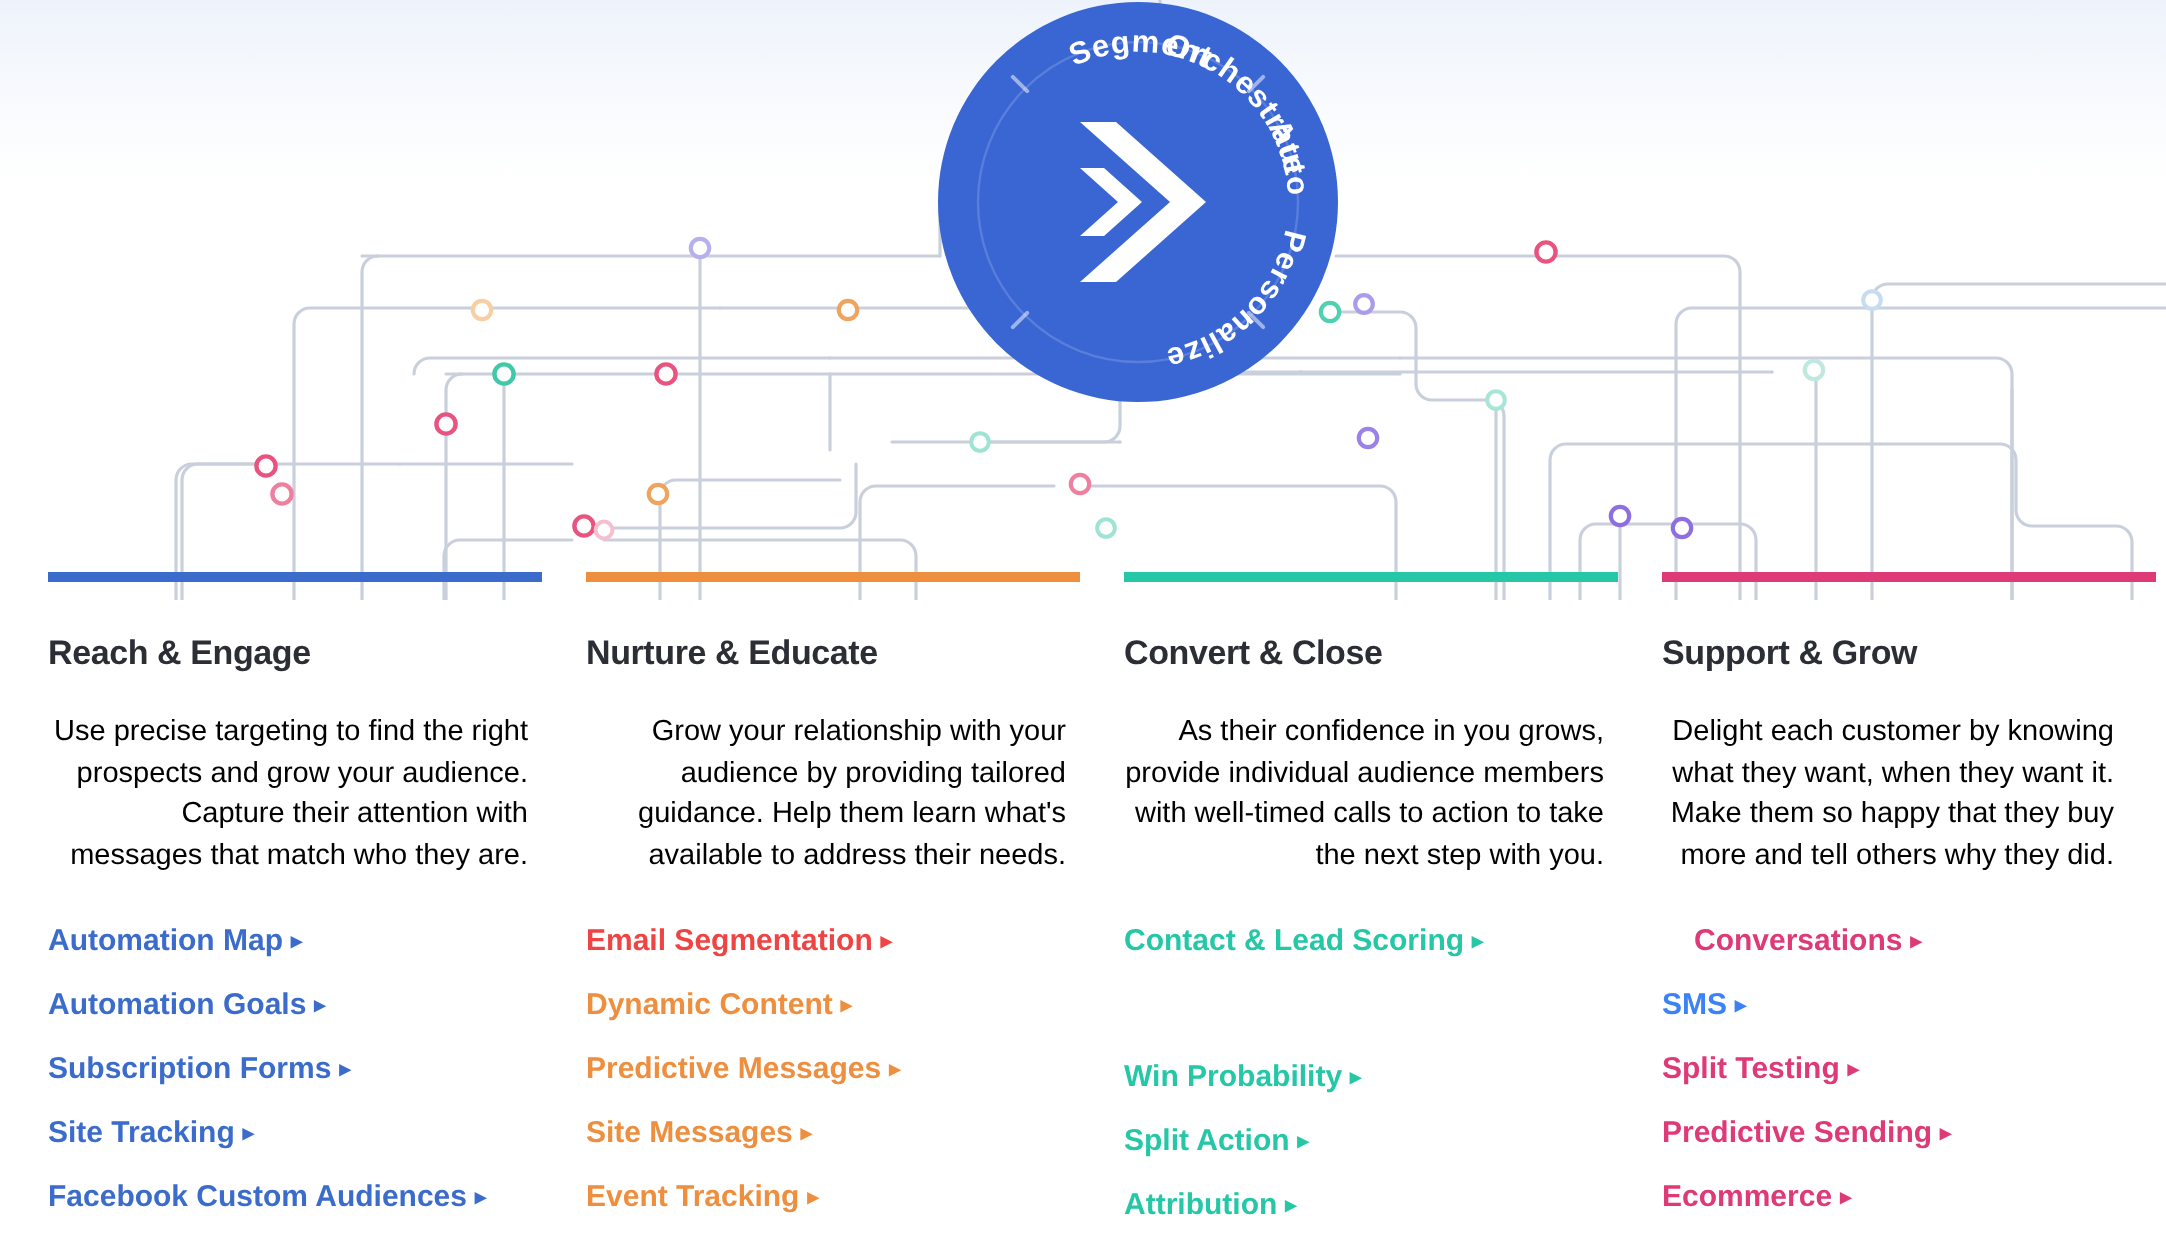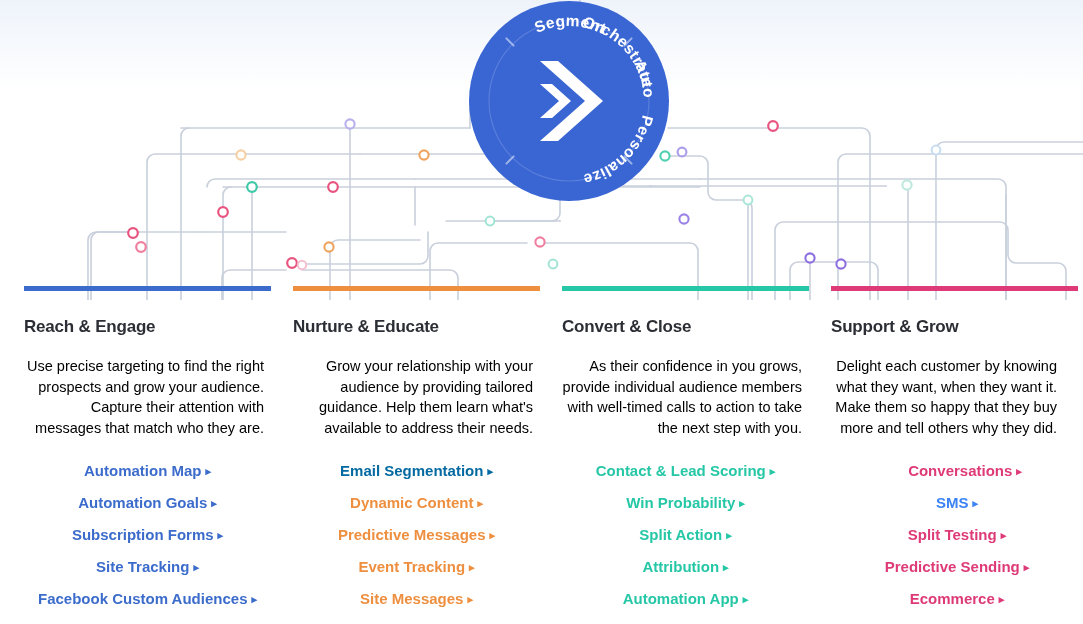--- a/index.html
+++ b/index.html
@@ -88,21 +88,20 @@
     margin-top: 19px;
     width: 240px;
     text-align: right;
   }
   .col:last-child .col-desc { width: 226px; }
 
   .links {
     margin-top: 22px;
     list-style: none;
     padding: 0;
-    text-align: center;
   }
   .links li {
     margin-bottom: 10px;
   }
   .link {
     font-size: 15px;
     font-weight: 700;
     text-decoration: none;
     display: inline-block;
     line-height: 22px;
@@ -259,35 +258,35 @@
         <li><a class="link" href="#" style="color: rgb(60, 108, 203);"><span>Site Tracking</span><span class="arrow">▸</span></a></li>
         <li><a class="link" href="#" style="color: rgb(60, 108, 203);"><span>Facebook Custom Audiences</span><span class="arrow">▸</span></a></li>
       </ul>
   </div>
 
   <div class="col">
     <div class="accent-bar" style="background-color: rgb(238, 143, 63);"></div>
     <div class="col-title">Nurture &amp; Educate</div>
     <div class="col-desc">Grow your relationship with your audience by providing tailored guidance. Help them learn what's available to address their needs.</div>
     <ul class="links">
-        <li><a class="link" href="#" style="color: #0369a1;"><span>Email Segmentation</span><span class="arrow">▸</span></a></li>
+        <li><a class="link" href="#" style="color: #ef4444;"><span>Email Segmentation</span><span class="arrow">▸</span></a></li>
         <li><a class="link" href="#" style="color: rgb(238, 143, 63);"><span>Dynamic Content</span><span class="arrow">▸</span></a></li>
         <li><a class="link" href="#" style="color: rgb(238, 143, 63);"><span>Predictive Messages</span><span class="arrow">▸</span></a></li>
+        <li><a class="link" href="#" style="color: rgb(238, 143, 63);"><span>Site Messages</span><span class="arrow">▸</span></a></li>
         <li><a class="link" href="#" style="color: rgb(238, 143, 63);"><span>Event Tracking</span><span class="arrow">▸</span></a></li>
-        <li><a class="link" href="#" style="color: rgb(238, 143, 63);"><span>Site Messages</span><span class="arrow">▸</span></a></li>
       </ul>
   </div>
 
   <div class="col">
     <div class="accent-bar" style="background-color: rgb(37, 199, 166);"></div>
     <div class="col-title">Convert &amp; Close</div>
     <div class="col-desc">As their confidence in you grows, provide individual audience members with well-timed calls to action to take the next step with you.</div>
     <ul class="links">
         <li><a class="link" href="#" style="color: rgb(37, 199, 166);"><span>Contact &amp; Lead Scoring</span><span class="arrow">▸</span></a></li>
-        <li><a class="link" href="#" style="color: rgb(37, 199, 166);"><span>Win Probability</span><span class="arrow">▸</span></a></li>
+        <li><a class="link" href="#" style="color: rgb(37, 199, 166); margin-top: 36px;"><span>Win Probability</span><span class="arrow">▸</span></a></li>
         <li><a class="link" href="#" style="color: rgb(37, 199, 166);"><span>Split Action</span><span class="arrow">▸</span></a></li>
         <li><a class="link" href="#" style="color: rgb(37, 199, 166);"><span>Attribution</span><span class="arrow">▸</span></a></li>
         <li><a class="link" href="#" style="color: rgb(37, 199, 166);"><span>Automation App</span><span class="arrow">▸</span></a></li>
       </ul>
   </div>
 
   <div class="col">
     <div class="accent-bar" style="background-color: rgb(222, 58, 120);"></div>
     <div class="col-title">Support &amp; Grow</div>
     <div class="col-desc">Delight each customer by knowing what they want, when they want it. Make them so happy that they buy more and tell others why they did.</div>

